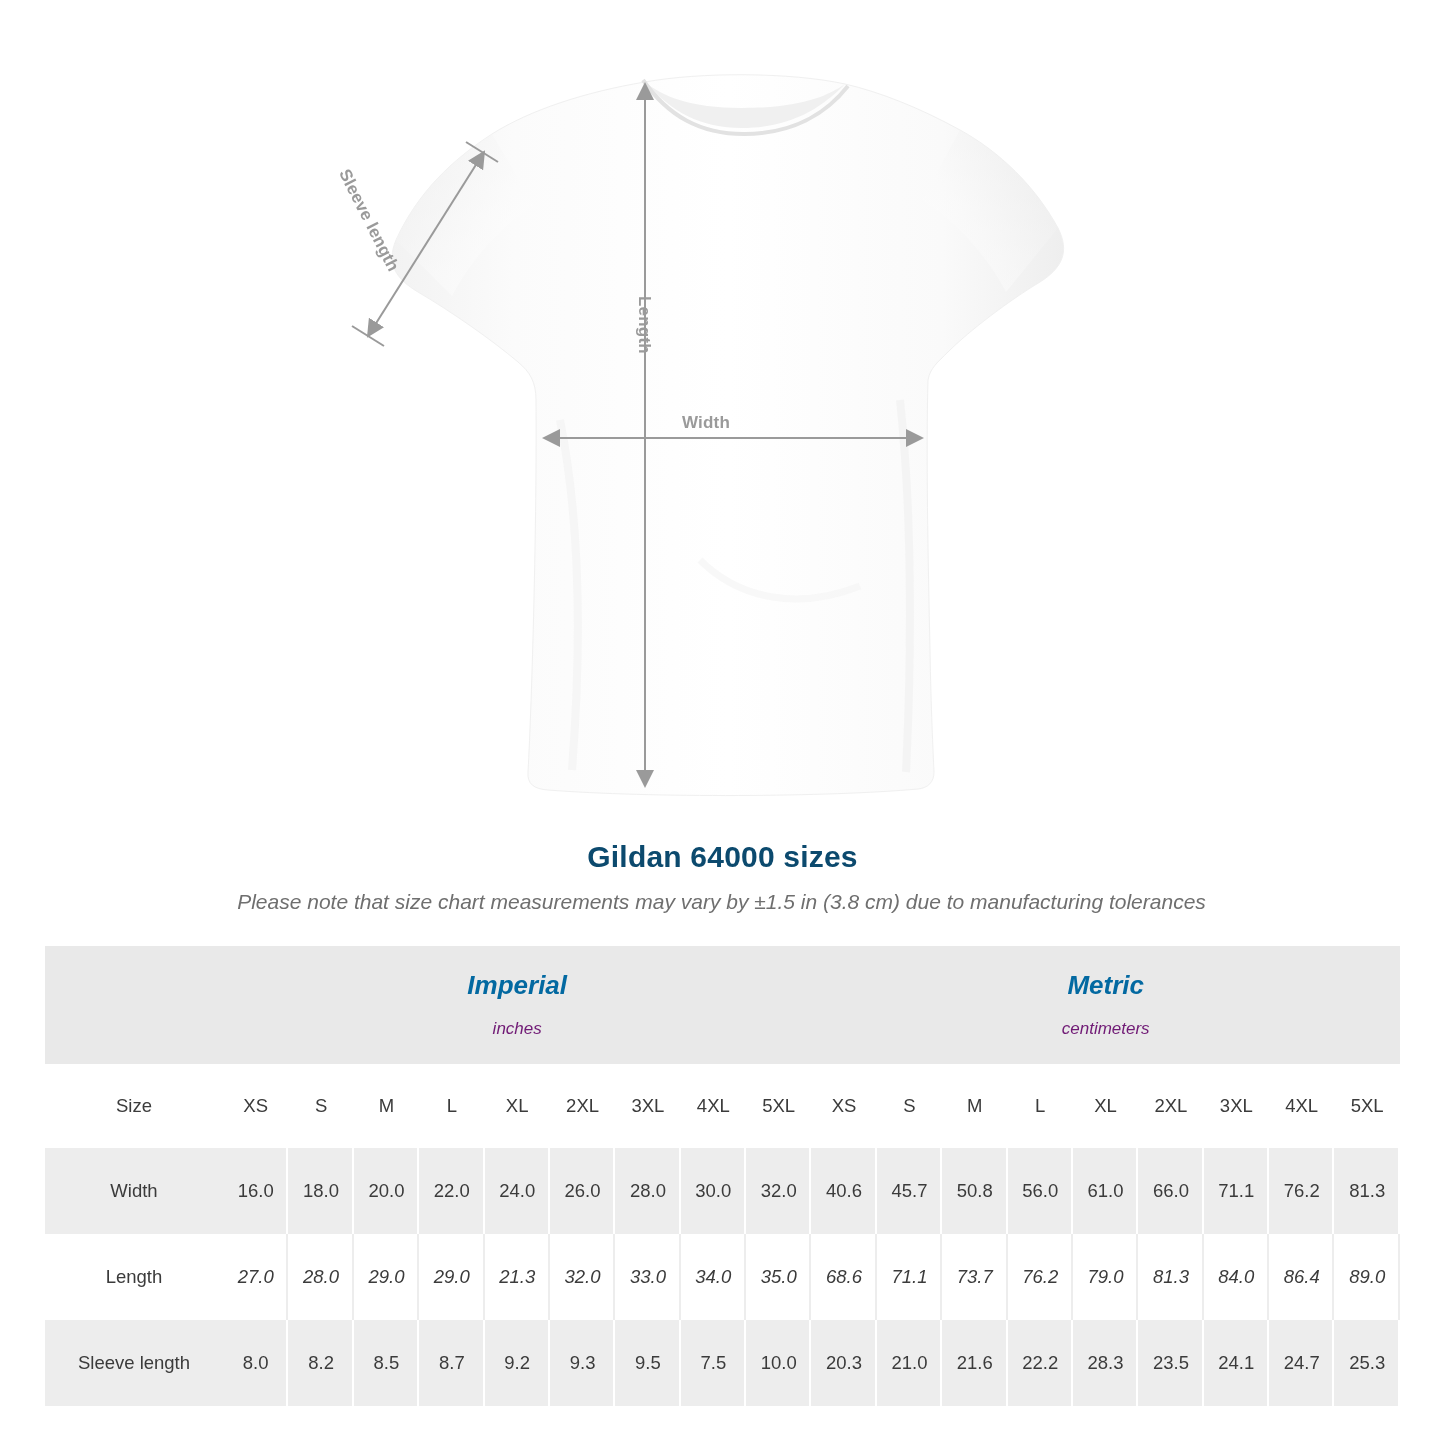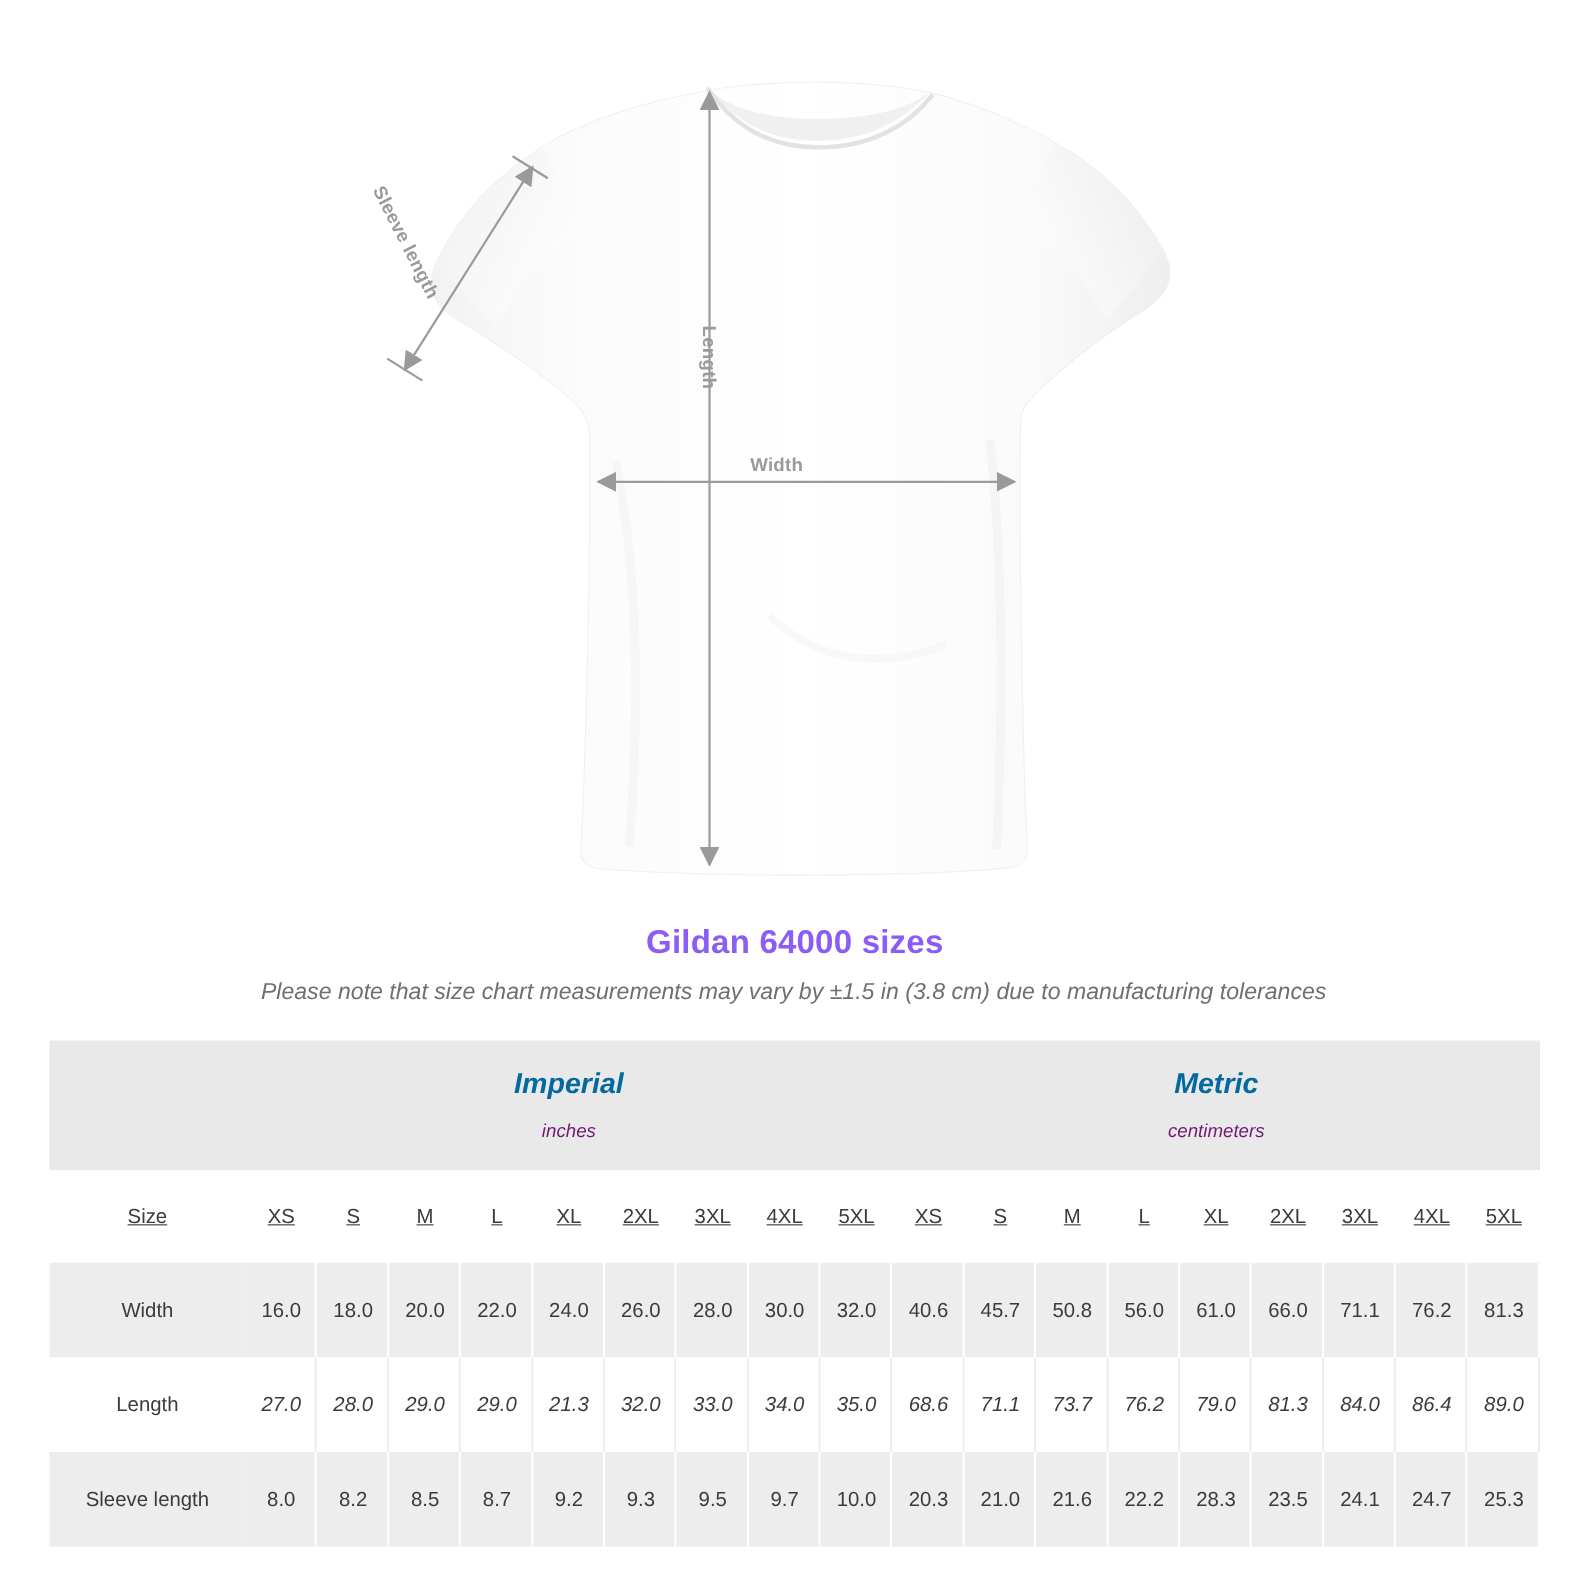--- a/index.html
+++ b/index.html
@@ -55,21 +55,21 @@
   .label-width {
     left: 682px;
     top: 413px;
   }
 
   
   .title {
     text-align: center;
     font-size: 30px;
     font-weight: bold;
-    color: #8b5cf6;
+    color: #0c4a6e;
     margin: 10px 0 0 0;
     letter-spacing: 0.2px;
   }
   .subtitle {
     text-align: center;
     font-size: 21px;
     font-style: italic;
     color: #6f6f6f;
     margin: 16px 2px 0 0;
   }
@@ -110,21 +110,20 @@
     font-style: italic;
     color: #701a75;
     margin-top: 20px;
   }
   .row-head td {
     background: #ffffff;
     height: 82px;
     font-weight: bold;
     font-size: 19px;
     color: #3b3b3b;
-    text-decoration: underline;
   }
   .row-shade td {
     background: #ededed;
     height: 84px;
   }
   .row-plain td {
     background: #ffffff;
     height: 84px;
   }
   .rowlabel {
@@ -308,21 +307,21 @@
           </tr>
         <tr class="row-shade">
           <td class="first-col rowlabel">Sleeve length</td>
         <td class="vcell">8.0</td>
             <td class="vcell">8.2</td>
             <td class="vcell">8.5</td>
             <td class="vcell">8.7</td>
             <td class="vcell">9.2</td>
             <td class="vcell">9.3</td>
             <td class="vcell">9.5</td>
-            <td class="vcell">9.7</td>
+            <td class="vcell">7.5</td>
             <td class="vcell">10.0</td>
             <td class="vcell">20.3</td>
             <td class="vcell">21.0</td>
             <td class="vcell">21.6</td>
             <td class="vcell">22.2</td>
             <td class="vcell">28.3</td>
             <td class="vcell">23.5</td>
             <td class="vcell">24.1</td>
             <td class="vcell">24.7</td>
             <td class="vcell">25.3</td>

